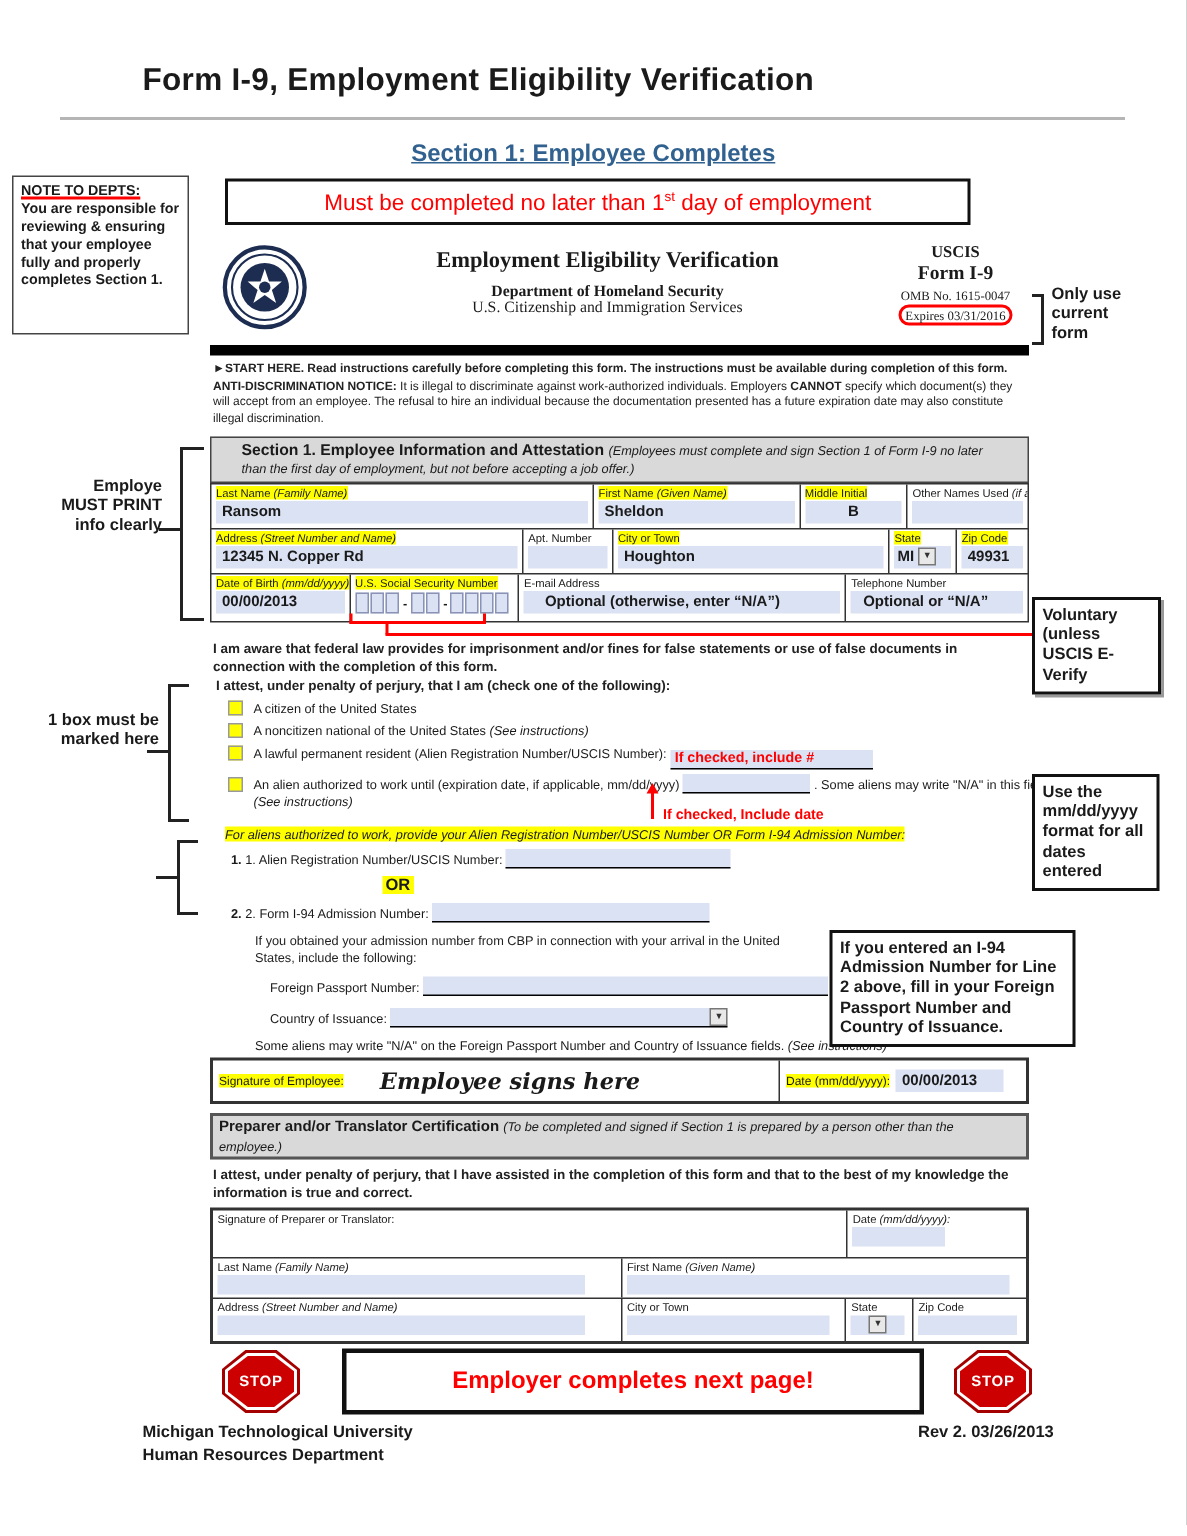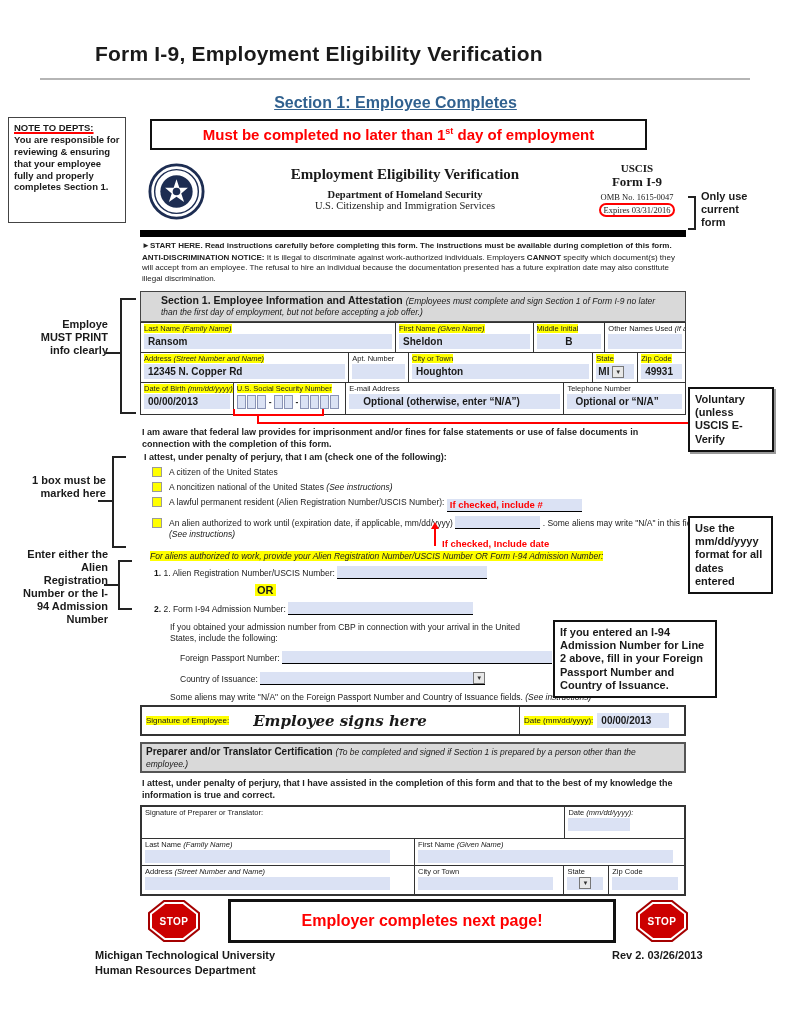--- a/index.html
+++ b/index.html
@@ -12,21 +12,21 @@
   *{box-sizing:border-box;margin:0;padding:0}
   body{background:#888;font-family:"Liberation Sans",sans-serif;color:var(--ink)}
   .page{position:relative;width:791px;height:1024px;background:#fff;margin:0 auto;overflow:hidden}
   .abs{position:absolute}
 
   
   .doc-title{left:95px;top:42px;font-size:21px;font-weight:bold;letter-spacing:.2px}
   .title-rule{left:40px;top:78px;width:710px;height:2px;background:#b5b5b5}
   .sec-heading{left:0;top:94px;width:791px;text-align:center;font-size:16px;font-weight:bold;color:#31618f;text-decoration:underline}
   .deadline-box{left:150px;top:119px;width:497px;height:31px;border:2px solid #111;display:flex;align-items:center;justify-content:center}
-  .deadline-box .txt{color:var(--red);font-weight:bold;font-size:15px}
+  .deadline-box .txt{color:var(--red);font-weight:normal;font-size:15px}
   .deadline-box sup{font-size:9px}
   .note-box{left:8px;top:117px;width:118px;height:106px;border:1px solid #444;padding:4px 5px;font-size:9.5px;font-weight:bold;line-height:1.25}
   .note-box .nt{text-decoration:underline;text-decoration-color:var(--red);text-decoration-thickness:2px}
 
   
   .form{left:140px;top:160px;width:546px;height:730px;font-size:8.5px}
   .fhdr{position:absolute;left:0;top:0;width:546px;height:70px;font-family:"Liberation Serif",serif}
   .seal{position:absolute;left:8px;top:3px}
   .fhdr-center{position:absolute;left:110px;top:6px;width:310px;text-align:center}
   .fh-title{font-size:15px;font-weight:bold}
@@ -329,28 +329,27 @@
   </div>
 
   <div class="abs ann ann-r" style="left:30px;top:318px;width:78px">Employe MUST PRINT info clearly</div>
   <div class="abs bracket-l" style="left:120px;top:298px;width:16px;height:116px"></div>
   <div class="abs tick" style="left:106px;top:352px;width:14px"></div>
 
   <div class="abs ann ann-r" style="left:26px;top:474px;width:80px">1 box must be marked here</div>
   <div class="abs bracket-l" style="left:112px;top:456px;width:14px;height:92px"></div>
   <div class="abs tick" style="left:98px;top:500px;width:14px"></div>
 
-  <div class="abs ann ann-r" style="left:14px;top:548px;width:94px">Enter either the Alien Registration Number or the I-94 Admission Number</div>
   <div class="abs bracket-l" style="left:118px;top:560px;width:14px;height:50px"></div>
   <div class="abs tick" style="left:104px;top:584px;width:14px"></div>
 
   <div class="abs bracket-r" style="left:688px;top:196px;width:8px;height:34px"></div>
   <div class="abs ann" style="left:701px;top:190px;width:55px">Only use current form</div>
 
-  <div class="abs annbox" style="left:688px;top:387px;width:86px">Voluntary (unless USCIS E-Verify</div>
+  <div class="abs annbox" style="left:688px;top:398px;width:86px">Voluntary (unless USCIS E-Verify</div>
   <div class="abs annbox" style="left:688px;top:516px;width:85px;box-shadow:none">Use the mm/dd/yyyy format for all dates entered</div>
   <div class="abs annbox" style="left:553px;top:620px;width:164px;box-shadow:none;border-width:2.5px">If you entered an I-94 Admission Number for Line 2 above, fill in your Foreign Passport Number and Country of Issuance.</div>
 
   <div class="abs stopmsg">Employer completes next page!</div>
   <div class="abs stopsign" style="left:148px;top:900px">
     <div class="oct oct-outer">
         <div class="oct oct-mid">
           <div class="oct oct-in">STOP</div>
         </div>
       </div>

